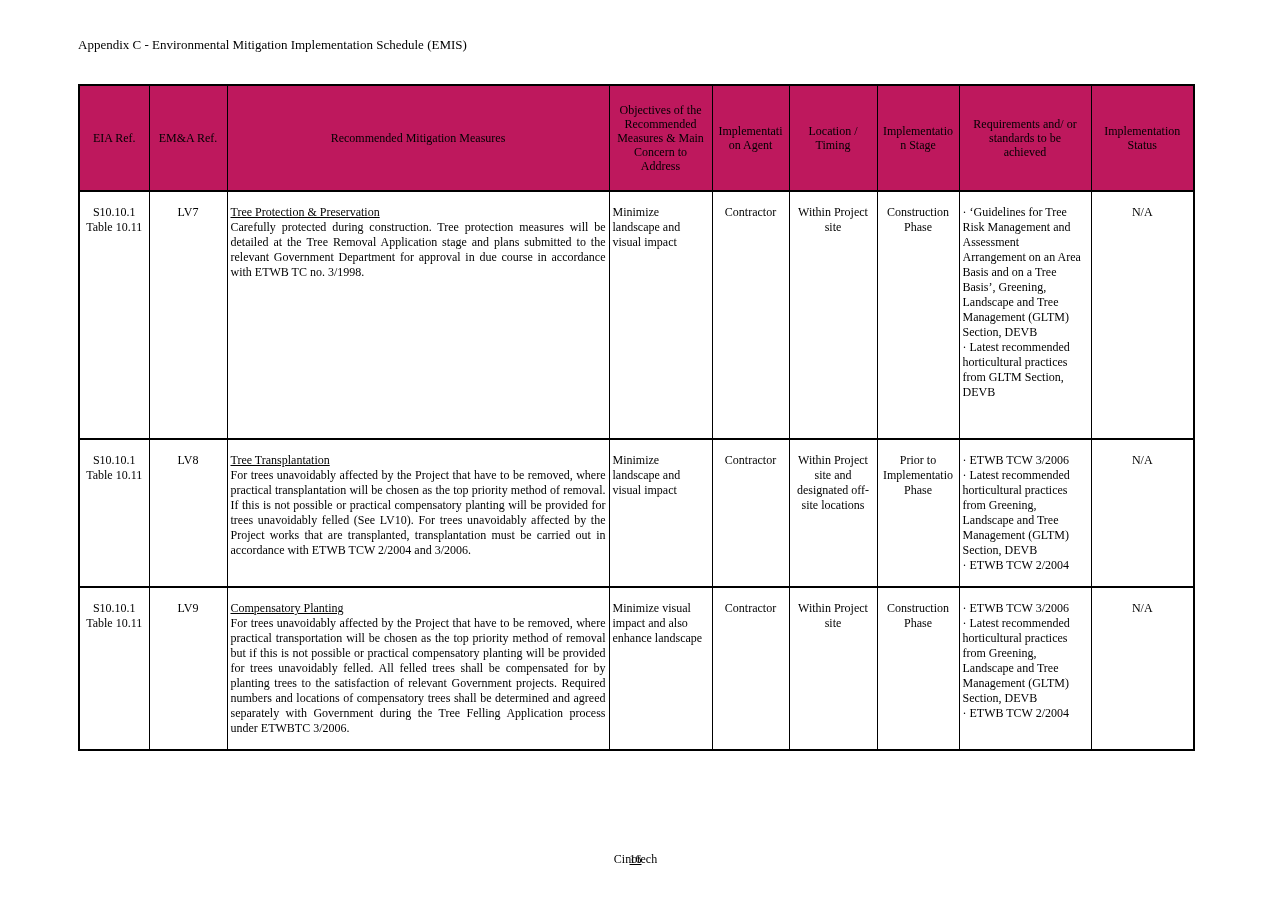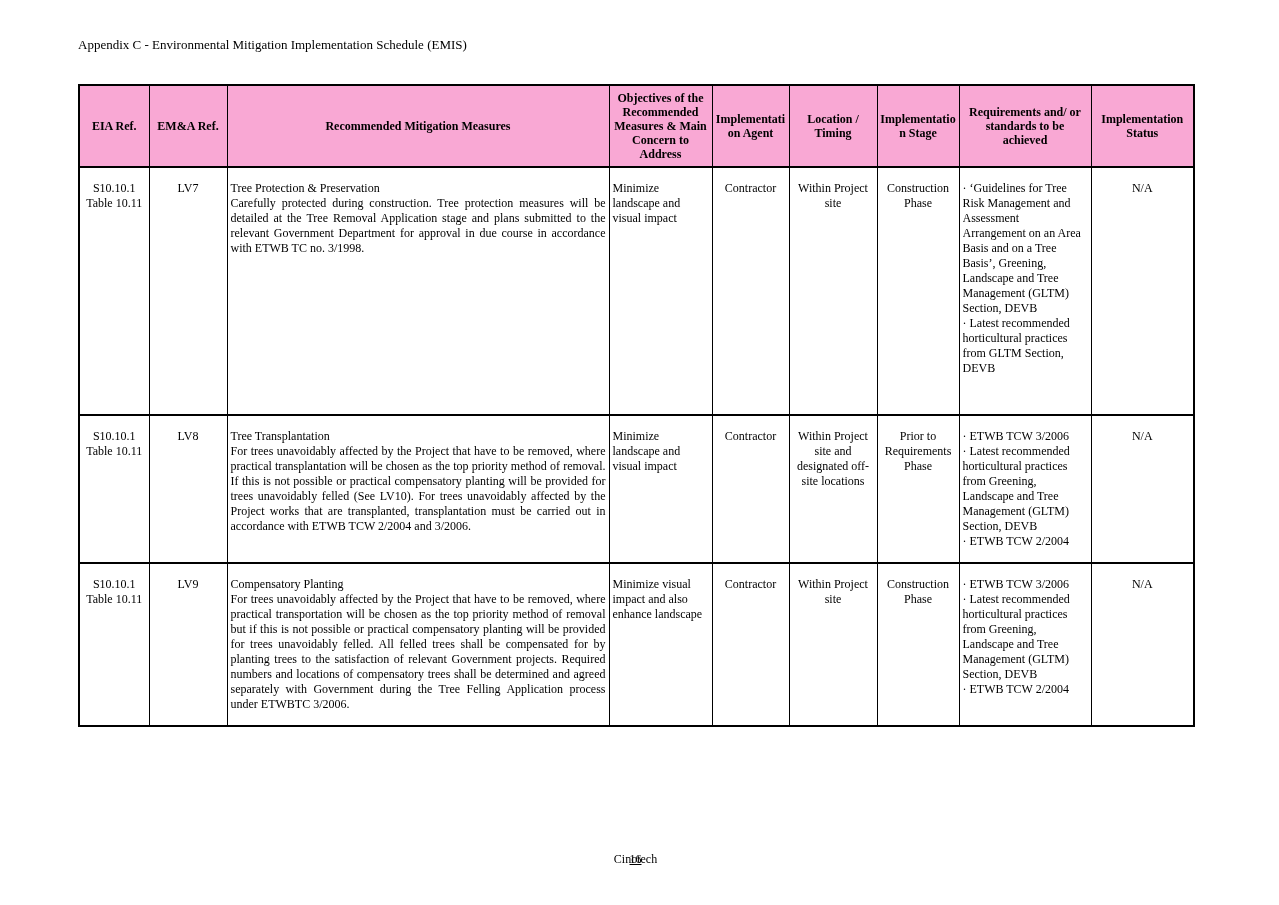--- a/index.html
+++ b/index.html
@@ -21,46 +21,46 @@
   table.emis {
     position:absolute;
     left:78px;
     top:84px;
     width:1115px;
     border-collapse:collapse;
     table-layout:fixed;
     border:2px solid #000;
   }
   table.emis th {
-    background:#f9a8d4;
+    background:#be185d;
     border:1px solid #000;
-    font-weight:bold;
+    font-weight:normal;
     font-size:12px;
     line-height:14px;
     text-align:center;
     vertical-align:middle;
     white-space:pre-line;
-    padding:5px 0;
+    padding:17px 0;
   }
   table.emis td {
     border:1px solid #000;
     border-top:2px solid #000;
     vertical-align:top;
     font-size:12px;
     line-height:15px;
     padding:13px 3px;
   }
   thead tr { height:74px; }
   tr.r0 { height:189px; }
   tr.r1 { height:125px; }
   tr.r2 { height:150px; }
   .pre  { white-space:pre-line; }
   .ctr  { text-align:center; }
   .just { text-align:justify; }
-  .m-title { }
+  .m-title { text-decoration:underline; }
   .req-clip { height:220px; overflow:hidden; }
   .footer-line {
     position:absolute;
     top:852px;
     left:78px;
     width:1115px;
     font-size:12px;
   }
   .page-num { text-align:center;text-decoration:underline; }
   .company  { text-align:center; }
@@ -176,21 +176,21 @@
           <div>Contractor</div>
         </td>
       <td class="ctr">
           <div class="pre">Within Project
 site and
 designated off-
 site locations</div>
         </td>
       <td class="ctr">
           <div class="pre">Prior to
-Requirements
+Implementatio
 Phase</div>
         </td>
       <td>
         <div>
           <div class="pre">· ETWB TCW 3/2006</div>
           <div class="pre">· Latest recommended
 horticultural practices
 from Greening,
 Landscape and Tree
 Management (GLTM)

